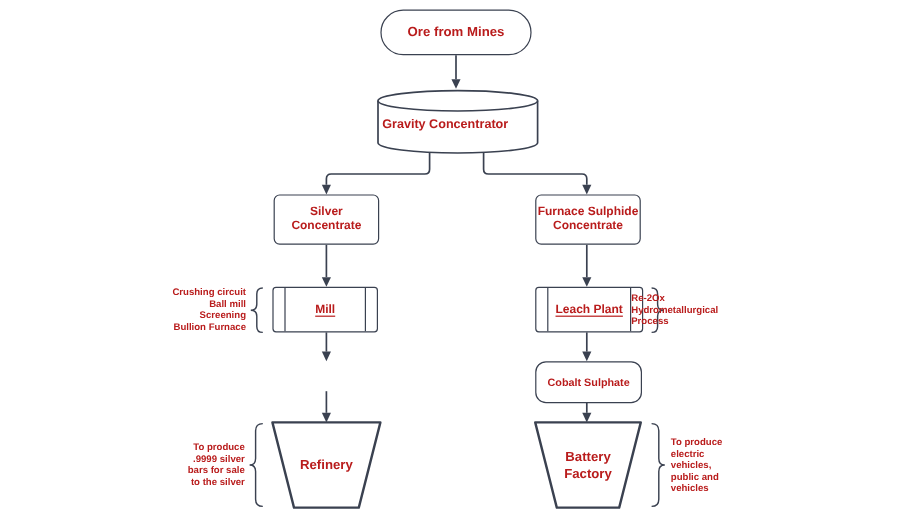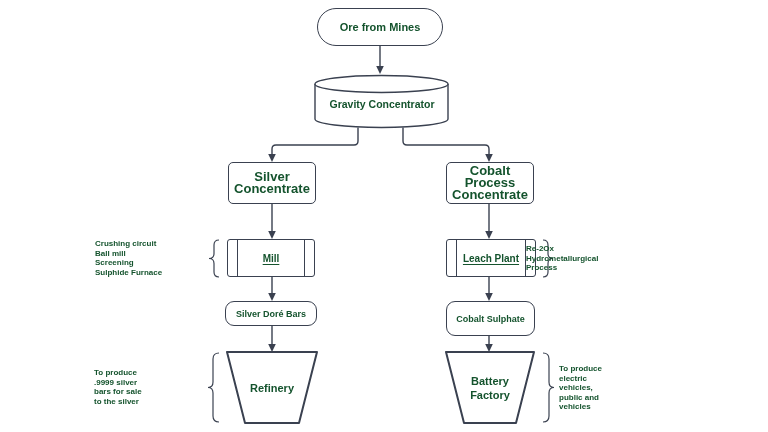--- a/index.html
+++ b/index.html
@@ -1,44 +1,44 @@
 <!DOCTYPE html>
 <html><head>
 <meta charset="utf-8">
 <style>
   html,body{margin:0;padding:0;background:#ffffff;}
   #canvas{
     position:relative;width:768px;height:432px;background:#ffffff;overflow:hidden;
-    font-family:"Liberation Sans", sans-serif;color:#14532d;border-radius:32px;
+    font-family:"Liberation Sans", sans-serif;color:#b91c1c;border-radius:32px;
   }
   #wires{position:absolute;left:0;top:0;width:768px;height:432px;}
   .node{
     position:absolute;box-sizing:border-box;background:#ffffff;
     border:1.4px solid #3a4150;display:flex;align-items:center;justify-content:center;
     text-align:center;font-weight:700;white-space:pre-line;z-index:2;
   }
-  .rounded{border-radius:5px;font-size:13px;line-height:12px;}
+  .rounded{border-radius:5px;font-size:10px;line-height:12px;}
   .pill{border-radius:9px;font-size:9px;}
   .terminator{border-radius:19px;font-size:11px;}
   .subprocess{border-radius:3px;font-size:10px;}
   .subprocess .inner{
     position:absolute;left:9px;right:9px;top:0;bottom:0;
     border-left:1.4px solid #3a4150;border-right:1.4px solid #3a4150;
   }
   .subprocess .lbl{position:relative;text-decoration:underline;text-underline-offset:2px;}
   .shape-label{
     position:absolute;display:flex;align-items:center;justify-content:center;
     text-align:center;font-weight:700;white-space:pre-line;z-index:2;
   }
   .cyl-label{font-size:10.5px;}
   .trap-label{font-size:11px;line-height:14px;}
   .annotation{
     position:absolute;font-size:8px;font-weight:700;line-height:9.6px;z-index:2;
   }
-  .annotation.left{text-align:left;}
+  .annotation.left{text-align:right;}
   .annotation.right{text-align:left;}
   .annotation span{display:block;}
 </style>
 </head>
 <body>
 
 <div id="canvas">
 
   <svg id="wires" viewBox="0 0 768 432" fill="none" stroke="#3a4150" stroke-width="1.4">
 
@@ -76,52 +76,51 @@
     <path fill="#ffffff" stroke-width="2" stroke-linejoin="round" d="M446,352 L534,352 L516,423 L464,423 Z"></path>
 
     <path stroke-width="1.2" d="M219,240 Q214,240 214,245 L214,253.5 Q214,258.5 209,258.5 Q214,258.5 214,263.5 L214,272 Q214,277 219,277"></path>
     <path stroke-width="1.2" d="M543,240 Q548,240 548,245 L548,253.5 Q548,258.5 553,258.5 Q548,258.5 548,263.5 L548,272 Q548,277 543,277"></path>
     <path stroke-width="1.2" d="M219,353 Q213,353 213,359 L213,382 Q213,387.5 208,387.5 Q213,387.5 213,393 L213,416 Q213,422 219,422"></path>
     <path stroke-width="1.2" d="M543,353 Q549,353 549,359 L549,382 Q549,387.5 554,387.5 Q549,387.5 549,393 L549,416 Q549,422 543,422"></path>
   </svg>
 
   <div class="node terminator" style="left:317px;top:8px;width:126px;height:38px;">Ore from Mines</div>
 
-  <div class="shape-label cyl-label" style="left:315px;top:88px;width:112px;height:32px;padding-left:11px;">Gravity Concentrator</div>
+  <div class="shape-label cyl-label" style="left:315px;top:88px;width:112px;height:32px;">Gravity Concentrator</div>
 
   <div class="node rounded" style="left:228px;top:162px;width:88px;height:42px;">Silver
 Concentrate</div>
 
-  <div class="node rounded" style="left:446px;top:162px;width:88px;height:42px;">Cobalt Process
+  <div class="node rounded" style="left:446px;top:162px;width:88px;height:42px;">Furnace Sulphide
 Concentrate</div>
 
   <div class="node subprocess" style="left:227px;top:239px;width:88px;height:38px;">
     <span class="inner"></span>
     <span class="lbl">Mill</span>
   </div>
 
   <div class="node subprocess" style="left:446px;top:239px;width:90px;height:38px;">
     <span class="inner"></span>
     <span class="lbl">Leach Plant</span>
   </div>
 
-  <div class="node pill" style="left:225px;top:301px;width:92px;height:25px;">Silver Doré Bars</div>
 
   <div class="node pill" style="left:446px;top:301px;width:89px;height:35px;">Cobalt Sulphate</div>
 
   <div class="shape-label trap-label" style="left:227px;top:352px;width:90px;height:71px;">Refinery</div>
 
   <div class="shape-label trap-label" style="left:446px;top:352px;width:88px;height:71px;">Battery
 Factory</div>
 
   <div class="annotation left" style="right:563px;top:239px;width:110px;">
     <span>Crushing circuit</span>
     <span>Ball mill</span>
     <span>Screening</span>
-    <span>Sulphide Furnace</span>
+    <span>Bullion Furnace</span>
   </div>
 
   <div class="annotation right" style="left:526px;top:244px;width:110px;">
     <span>Re-2Ox</span>
     <span>Hydrometallurgical</span>
     <span>Process</span>
   </div>
 
   <div class="annotation left" style="right:564px;top:368px;width:110px;">
     <span>To produce</span>

